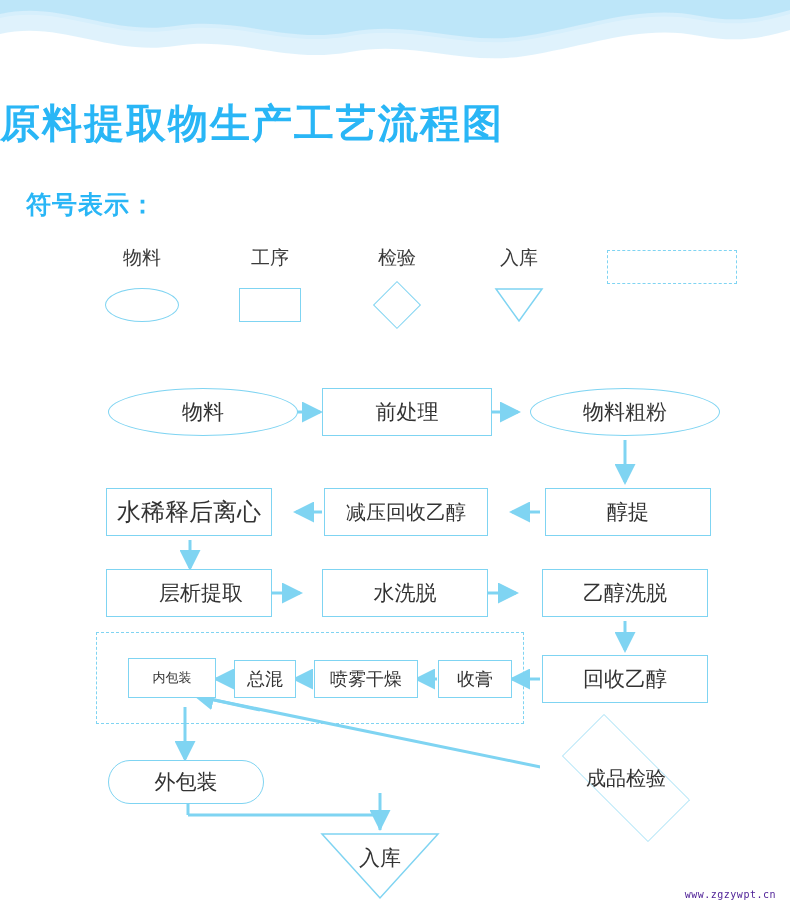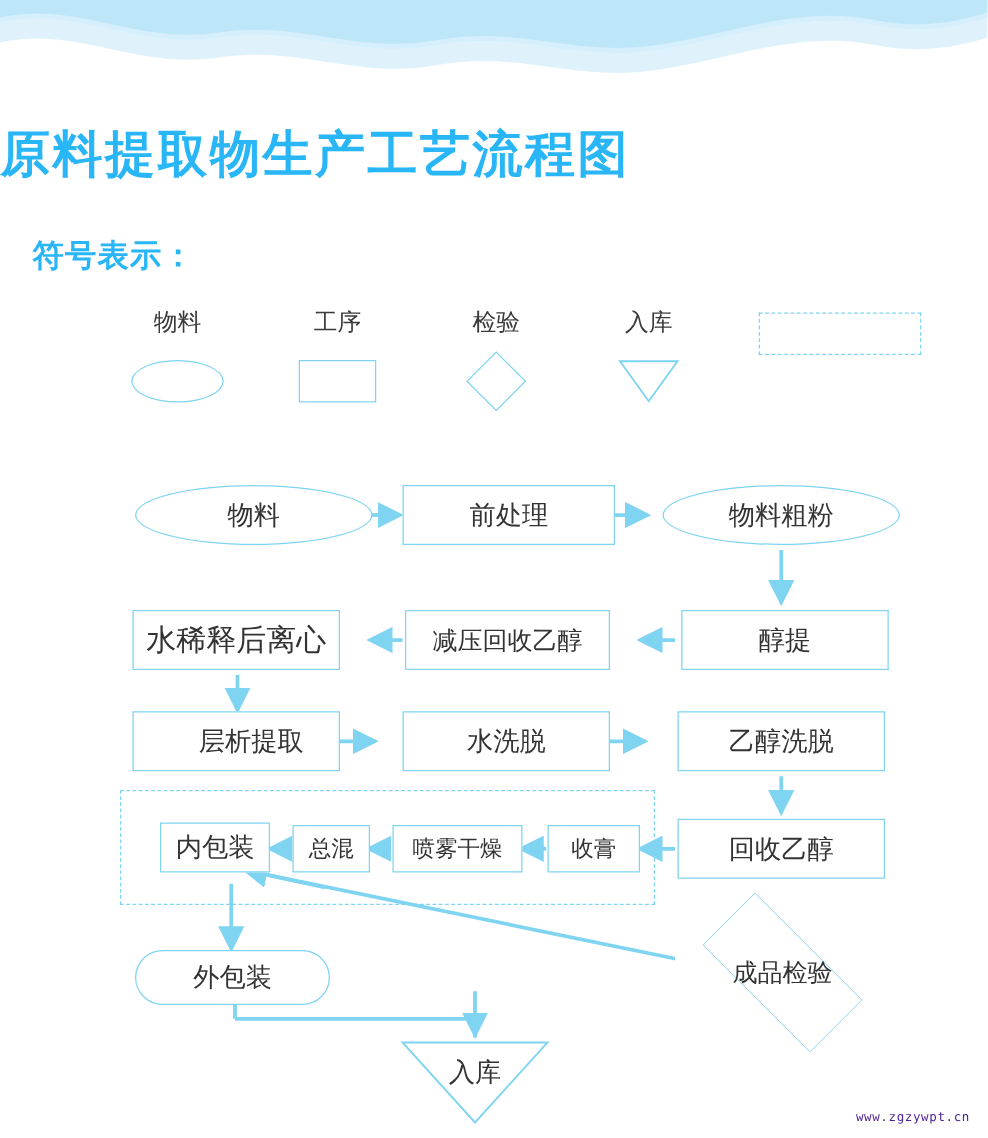--- a/index.html
+++ b/index.html
@@ -215,21 +215,21 @@
   </div>
 
   <div class="node" style="left:314px;top:282px;width:104px;height:38px;font-size:18px;">
     <span>喷雾干燥</span>
   </div>
 
   <div class="node" style="left:234px;top:282px;width:62px;height:38px;font-size:18px;">
     <span>总混</span>
   </div>
 
-  <div class="node" style="left:128px;top:280px;width:88px;height:40px;font-size:21px;">
+  <div class="node" style="left:128px;top:280px;width:88px;height:40px;font-size:13px;">
     <span>内包装</span>
   </div>
 
   <div class="node" style="left:108px;top:382px;width:156px;height:44px;font-size:21px;border-radius:22px;">
     <span>外包装</span>
   </div>
 
   <div class="node n-diamond" style="left:540px;top:358px;width:172px;height:84px;font-size:20px;">
     <span class="diamond-inner"></span>
     <span class="diamond-text">成品检验</span>

